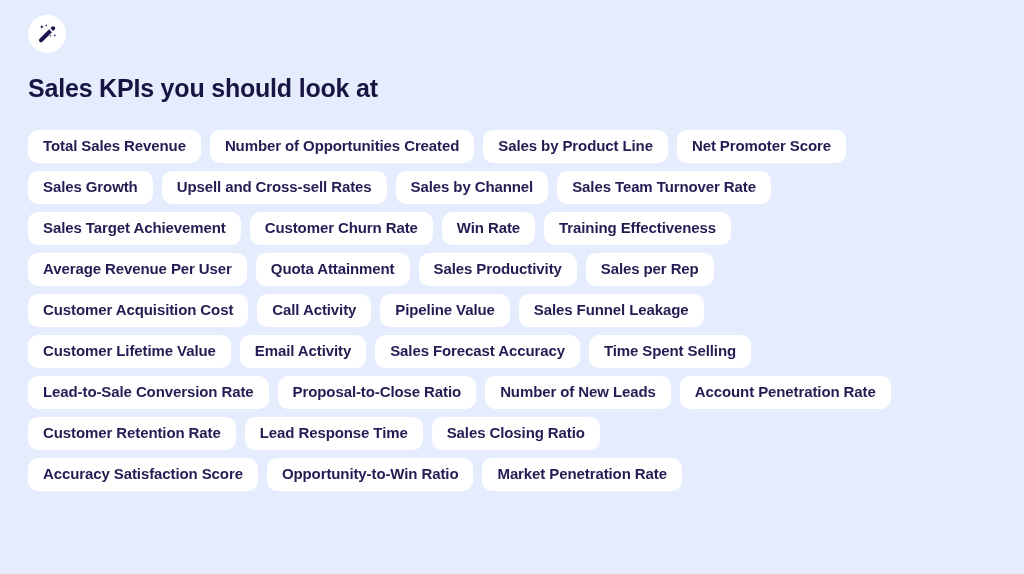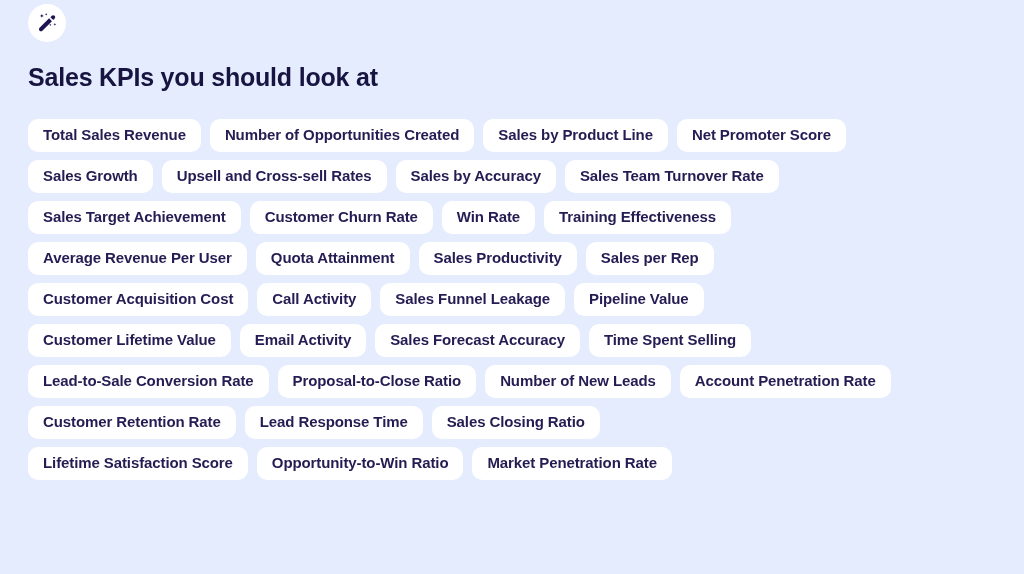--- a/index.html
+++ b/index.html
@@ -23,21 +23,21 @@
     background-image:
       radial-gradient(circle at 1px 1px, rgba(160,175,215,0.30) 0.6px, transparent 0.7px),
       radial-gradient(circle at 5px 9px, rgba(160,175,215,0.22) 0.6px, transparent 0.7px),
       radial-gradient(circle at 11px 3px, rgba(160,175,215,0.18) 0.6px, transparent 0.7px);
     background-size: 14px 14px, 17px 13px, 23px 19px;
     z-index: 0;
   }
   #page {
     position: relative;
     z-index: 1;
-    padding: 4px 28px 0 28px;
+    padding: 15px 28px 0 28px;
     box-sizing: border-box;
     width: 836px;
   }
   
   #header-block {
     margin-bottom: 0;
   }
   .icon-badge {
     width: 38px;
     height: 38px;
@@ -116,43 +116,43 @@
     <div class="kpi-row">
       <div class="kpi-pill">Total Sales Revenue</div>
       <div class="kpi-pill">Number of Opportunities Created</div>
       <div class="kpi-pill">Sales by Product Line</div>
       <div class="kpi-pill">Net Promoter Score</div>
     </div>
 
     <div class="kpi-row">
       <div class="kpi-pill">Sales Growth</div>
       <div class="kpi-pill">Upsell and Cross-sell Rates</div>
-      <div class="kpi-pill">Sales by Accuracy</div>
+      <div class="kpi-pill">Sales by Channel</div>
       <div class="kpi-pill">Sales Team Turnover Rate</div>
     </div>
 
     <div class="kpi-row">
       <div class="kpi-pill">Sales Target Achievement</div>
       <div class="kpi-pill">Customer Churn Rate</div>
       <div class="kpi-pill">Win Rate</div>
       <div class="kpi-pill">Training Effectiveness</div>
     </div>
 
     <div class="kpi-row">
       <div class="kpi-pill">Average Revenue Per User</div>
       <div class="kpi-pill">Quota Attainment</div>
       <div class="kpi-pill">Sales Productivity</div>
       <div class="kpi-pill">Sales per Rep</div>
     </div>
 
     <div class="kpi-row">
       <div class="kpi-pill">Customer Acquisition Cost</div>
       <div class="kpi-pill">Call Activity</div>
+      <div class="kpi-pill">Pipeline Value</div>
       <div class="kpi-pill">Sales Funnel Leakage</div>
-      <div class="kpi-pill">Pipeline Value</div>
     </div>
 
     <div class="kpi-row">
       <div class="kpi-pill">Customer Lifetime Value</div>
       <div class="kpi-pill">Email Activity</div>
       <div class="kpi-pill">Sales Forecast Accuracy</div>
       <div class="kpi-pill">Time Spent Selling</div>
     </div>
 
 
@@ -163,19 +163,19 @@
       <div class="kpi-pill">Account Penetration Rate</div>
     </div>
 
     <div class="kpi-row">
       <div class="kpi-pill">Customer Retention Rate</div>
       <div class="kpi-pill">Lead Response Time</div>
       <div class="kpi-pill">Sales Closing Ratio</div>
     </div>
 
     <div class="kpi-row">
-      <div class="kpi-pill">Lifetime Satisfaction Score</div>
+      <div class="kpi-pill">Accuracy Satisfaction Score</div>
       <div class="kpi-pill">Opportunity-to-Win Ratio</div>
       <div class="kpi-pill">Market Penetration Rate</div>
     </div>
 
   </div>
 </div>
 
 </body></html>

